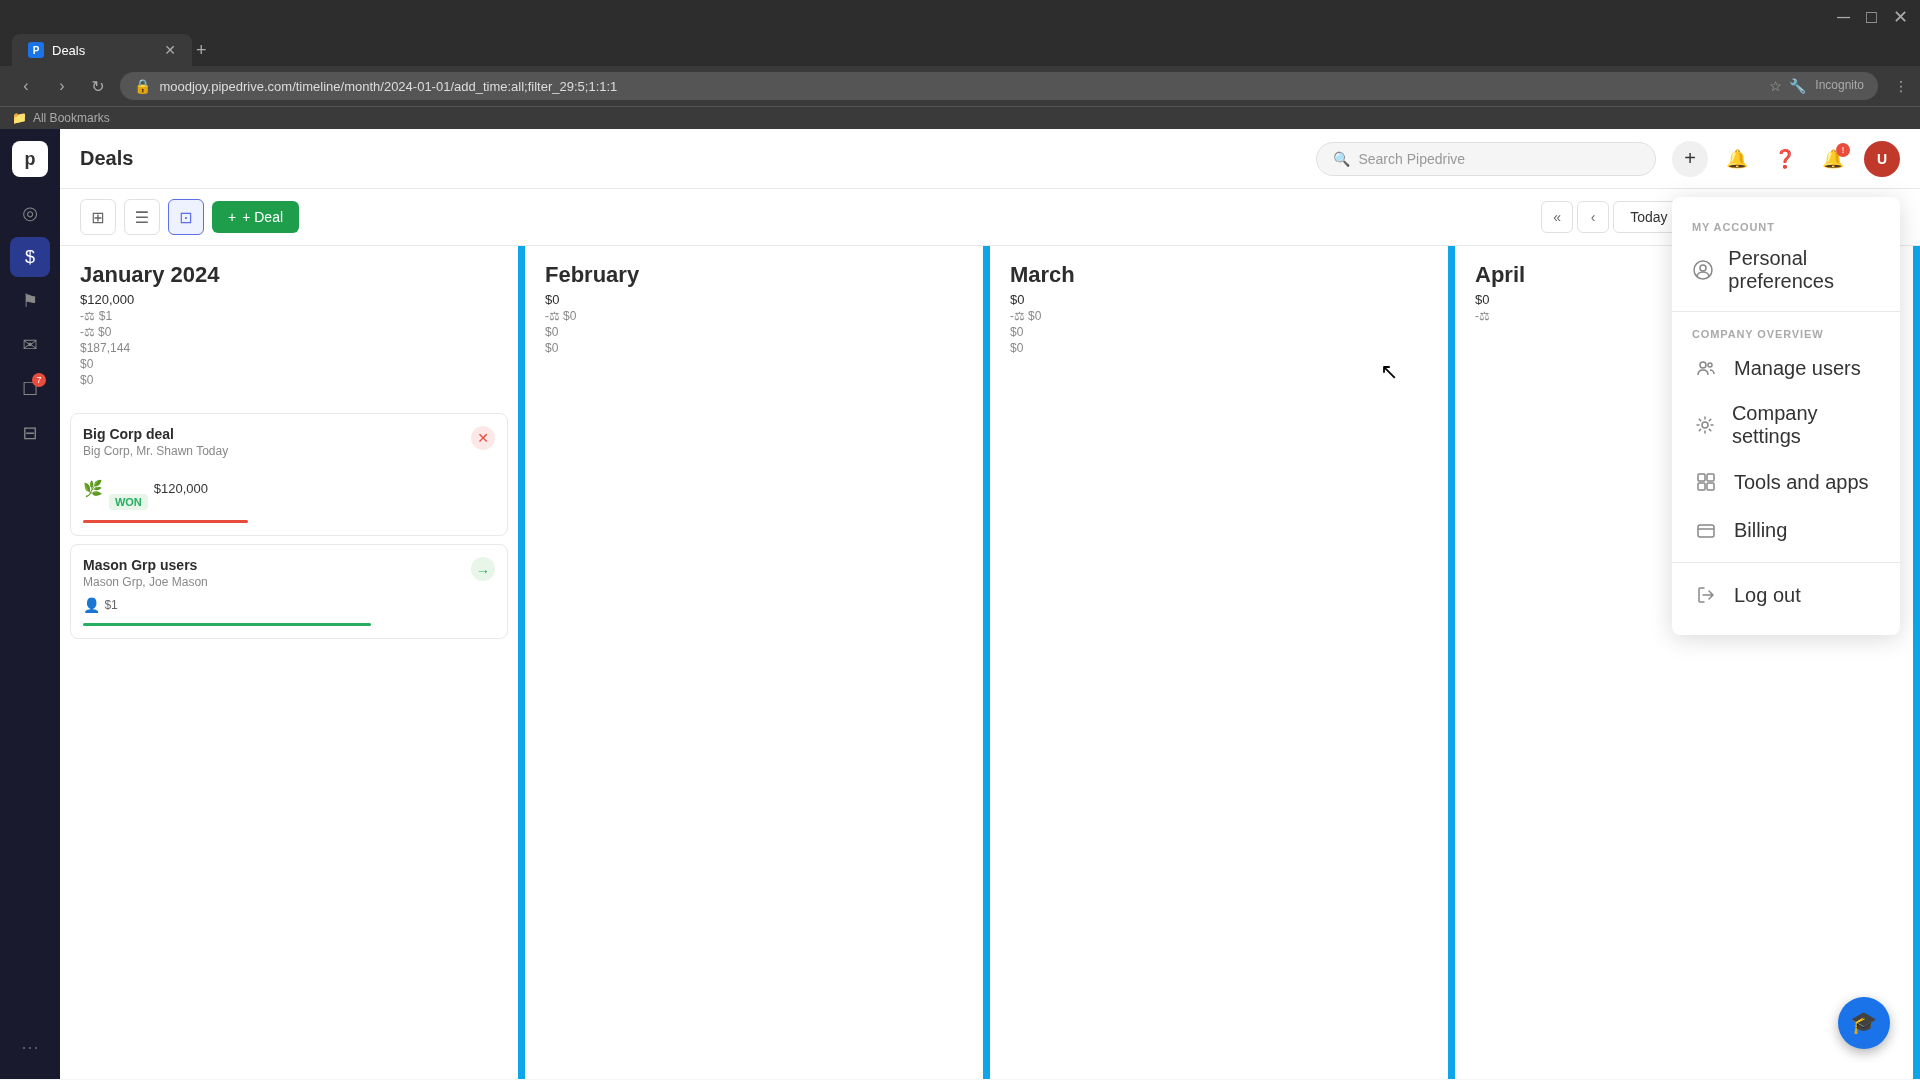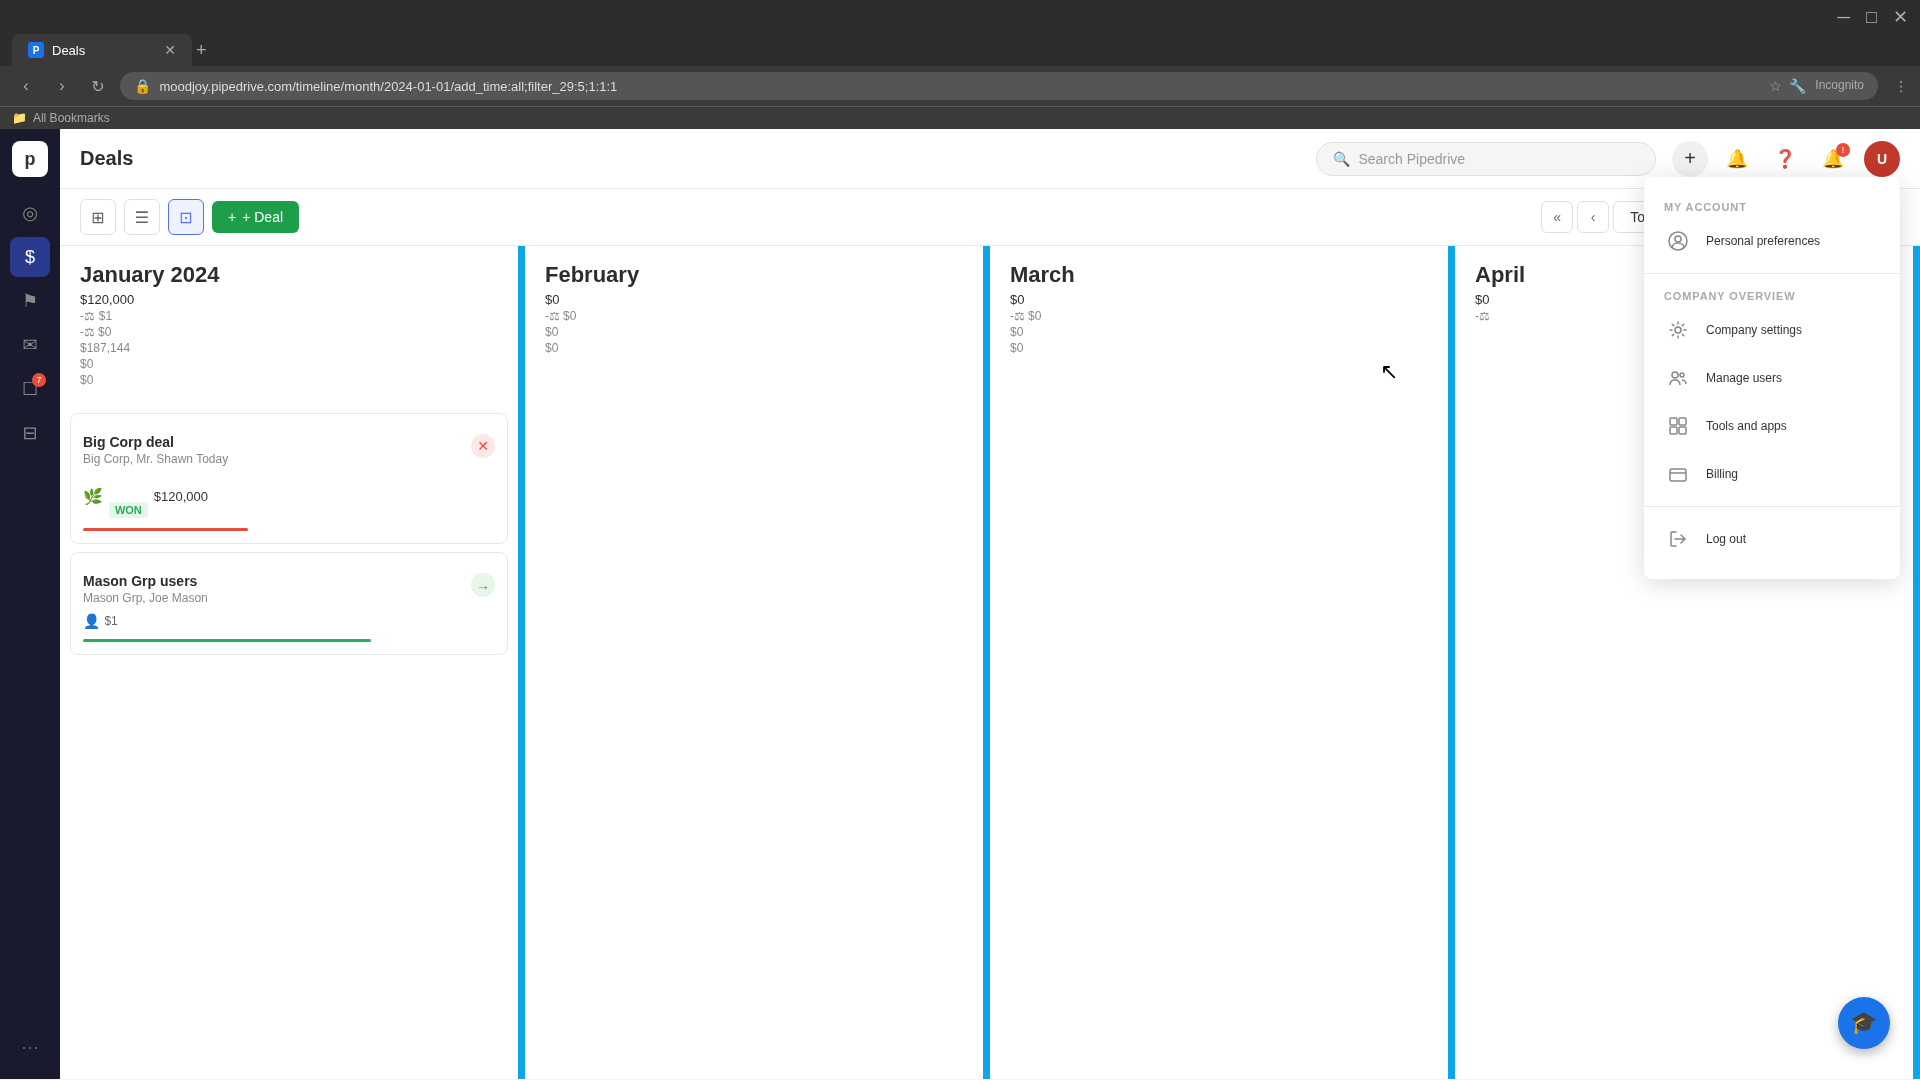--- a/index.html
+++ b/index.html
@@ -61,39 +61,39 @@
     .month-column { flex: 1; border-right: 7px solid #0ea5e9; padding: 0; min-width: 280px; }
     .month-header { padding: 16px 20px; }
     .month-name { font-size: 22px; font-weight: 600; color: #2d2d2d; }
     .month-stats { display: flex; flex-direction: column; gap: 2px; margin-top: 4px; }
     .month-amount { font-size: 13px; color: #2d2d2d; font-weight: 500; }
     .month-detail { font-size: 12px; color: #888; display: flex; align-items: center; gap: 4px; }
     .deals-container { padding: 10px; }
 
     
     .deal-card { background: #fff; border: 1px solid #e8e8e8; border-radius: 8px; padding: 12px; margin-bottom: 8px; cursor: pointer; position: relative; }
-    .deal-card-header { display: flex; align-items: flex-start; justify-content: space-between; margin-top: 8px; }
+    .deal-card-header { display: flex; align-items: flex-start; justify-content: space-between; }
     .deal-name { font-size: 14px; font-weight: 600; color: #2d2d2d; }
     .deal-company { font-size: 12px; color: #888; margin-top: 2px; }
     .deal-status-icon { width: 24px; height: 24px; border-radius: 50%; display: flex; align-items: center; justify-content: center; font-size: 14px; }
     .deal-status-icon.lost { background: #fde8e8; color: #e74c3c; }
     .deal-status-icon.won { background: #e8f5e9; color: #27ae60; }
     .deal-tags { display: flex; align-items: center; gap: 6px; margin-top: 8px; }
     .deal-icon { font-size: 16px; }
     .won-badge { background: #e8f5e9; color: #27ae60; font-size: 11px; font-weight: 700; padding: 2px 6px; border-radius: 4px; margin-top: 28px; }
     .deal-amount { font-size: 13px; color: #333; font-weight: 500; }
     .deal-progress { height: 3px; border-radius: 2px; margin-top: 10px; }
     .deal-progress.red { background: #e74c3c; width: 40%; }
     .deal-progress.green { background: #27ae60; width: 70%; }
     .deal-person { display: flex; align-items: center; gap: 4px; font-size: 12px; color: #666; margin-top: 8px; }
     .person-icon { font-size: 14px; color: #888; }
     .deal-amount-small { font-size: 12px; color: #666; }
-    .dropdown-menu { position: absolute; top: 48px; right: 20px; background: #fff; border-radius: 8px; box-shadow: 0 4px 24px rgba(0,0,0,0.15); width: 256px; z-index: 200; padding: 16px 0; }
+    .dropdown-menu { position: absolute; top: 68px; right: 20px; background: #fff; border-radius: 8px; box-shadow: 0 4px 24px rgba(0,0,0,0.15); width: 228px; z-index: 200; padding: 16px 0; }
     .dropdown-section-title { font-size: 11px; font-weight: 700; color: #aaa; letter-spacing: 0.08em; padding: 8px 20px 4px; text-transform: uppercase; }
-    .dropdown-item { display: flex; align-items: center; gap: 14px; padding: 10px 20px; cursor: pointer; color: #333; font-size: 12px; }
+    .dropdown-item { display: flex; align-items: center; gap: 14px; padding: 10px 20px; cursor: pointer; color: #333; font-size: 20px; }
     .dropdown-item-icon { width: 28px; height: 28px; display: flex; align-items: center; justify-content: center; color: #666; font-size: 16px; }
     .dropdown-divider { height: 1px; background: #e8e8e8; margin: 8px 0; }
 
     
     .cursor { position: absolute; z-index: 9999; pointer-events: none; font-size: 22px; }
   </style>
 </head>
 <body>
 
 <div class="browser-chrome">
@@ -348,40 +348,40 @@
       </div>
       <span>Personal preferences</span>
     </div>
 
     <div class="dropdown-divider"></div>
 
     <div class="dropdown-section-title">COMPANY OVERVIEW</div>
     <div class="dropdown-item">
       <div class="dropdown-item-icon">
         <svg width="20" height="20" viewBox="0 0 20 20" fill="none">
-          <circle cx="10" cy="10" r="3" stroke="#888" stroke-width="1.5"></circle>
-          <path d="M10 2v2M10 16v2M2 10h2M16 10h2M4.22 4.22l1.42 1.42M14.36 14.36l1.42 1.42M4.22 15.78l1.42-1.42M14.36 5.64l1.42-1.42" stroke="#888" stroke-width="1.5" stroke-linecap="round"></path>
-        </svg>
-      </div>
-      <span>Company settings</span>
-    </div>
-    <div class="dropdown-item">
-      <div class="dropdown-item-icon">
-        <svg width="20" height="20" viewBox="0 0 20 20" fill="none">
           <circle cx="7" cy="7" r="3" stroke="#888" stroke-width="1.5"></circle>
           <path d="M2 17c0-3 2-5 5-5s5 2 5 5" stroke="#888" stroke-width="1.5"></path>
           <circle cx="14" cy="7" r="2" stroke="#888" stroke-width="1.5"></circle>
           <path d="M14 12c2 0 4 1.5 4 4" stroke="#888" stroke-width="1.5"></path>
         </svg>
       </div>
       <span>Manage users</span>
     </div>
     <div class="dropdown-item">
       <div class="dropdown-item-icon">
         <svg width="20" height="20" viewBox="0 0 20 20" fill="none">
+          <circle cx="10" cy="10" r="3" stroke="#888" stroke-width="1.5"></circle>
+          <path d="M10 2v2M10 16v2M2 10h2M16 10h2M4.22 4.22l1.42 1.42M14.36 14.36l1.42 1.42M4.22 15.78l1.42-1.42M14.36 5.64l1.42-1.42" stroke="#888" stroke-width="1.5" stroke-linecap="round"></path>
+        </svg>
+      </div>
+      <span>Company settings</span>
+    </div>
+    <div class="dropdown-item">
+      <div class="dropdown-item-icon">
+        <svg width="20" height="20" viewBox="0 0 20 20" fill="none">
           <rect x="2" y="2" width="7" height="7" rx="1" stroke="#888" stroke-width="1.5"></rect>
           <rect x="11" y="2" width="7" height="7" rx="1" stroke="#888" stroke-width="1.5"></rect>
           <rect x="2" y="11" width="7" height="7" rx="1" stroke="#888" stroke-width="1.5"></rect>
           <rect x="11" y="11" width="7" height="7" rx="1" stroke="#888" stroke-width="1.5"></rect>
         </svg>
       </div>
       <span>Tools and apps</span>
     </div>
     <div class="dropdown-item">
       <div class="dropdown-item-icon">

